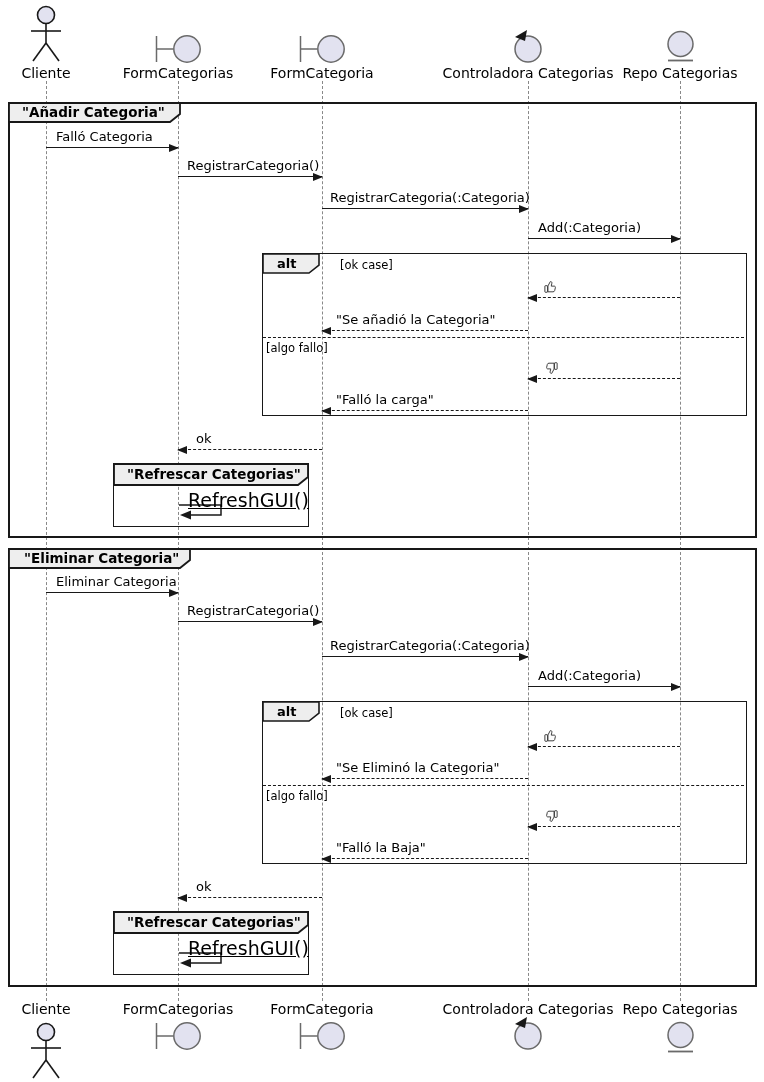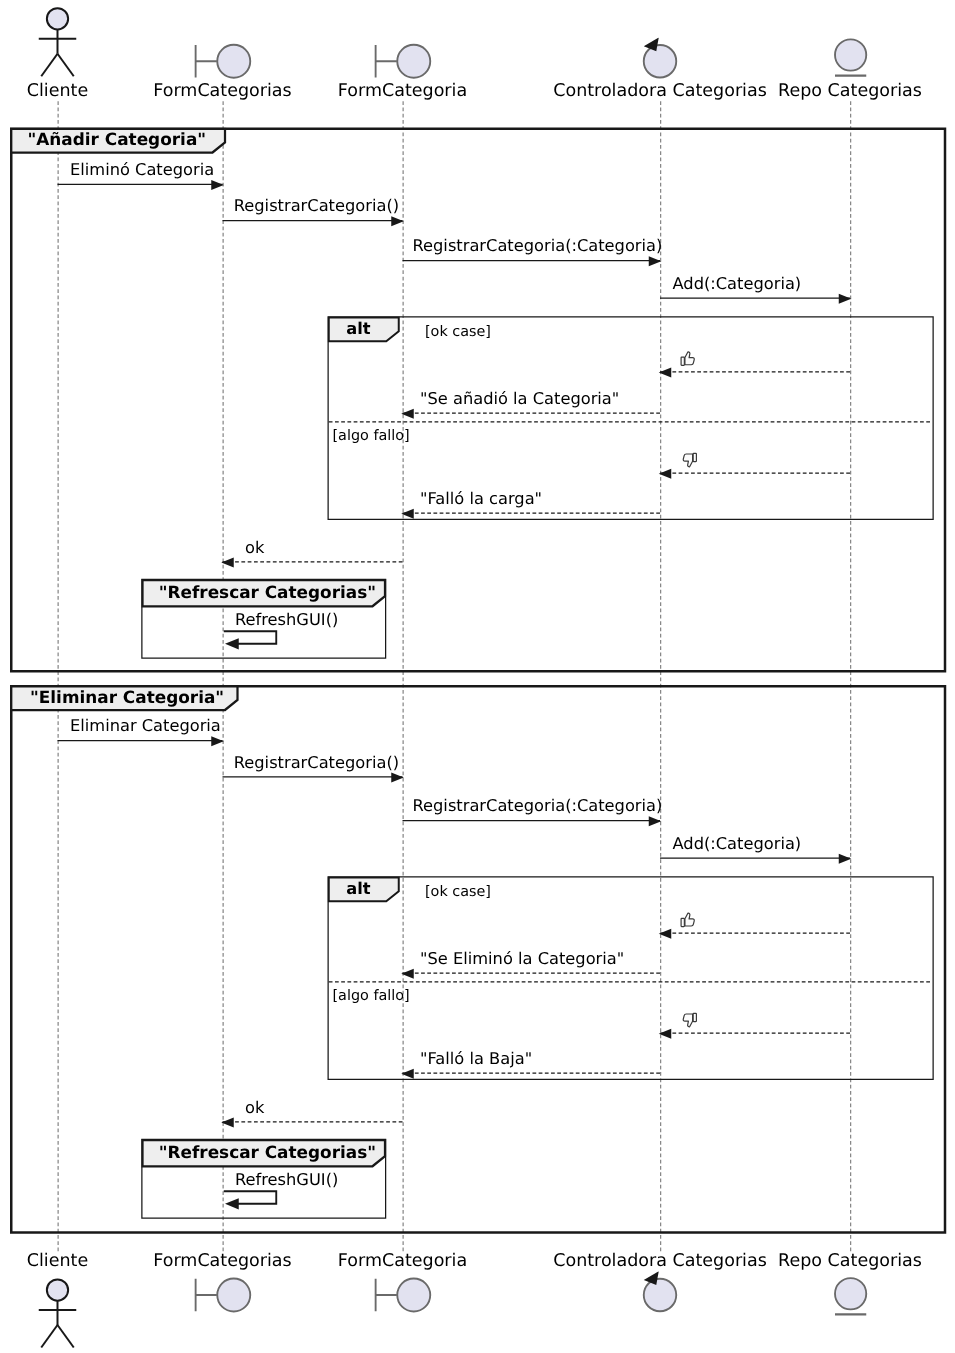--- a/index.html
+++ b/index.html
@@ -18,21 +18,21 @@
   .msg.dashed { border-bottom:1.2px dashed #181818; }
   .msg .lbl { position:absolute; bottom:3px; white-space:nowrap; }
   .arr { position:absolute; width:0; height:0; border:solid transparent; bottom:-5px; }
   .arr.r { right:-1px; border-width:4.5px 0 4.5px 10px; border-left-color:#181818; }
   .arr.l { left:-1px; border-width:4.5px 10px 4.5px 0; border-right-color:#181818; }
   .altframe { position:absolute; border:1.6px solid #181818; z-index:3; }
   .alt-kw { position:absolute; z-index:5; font-weight:bold; font-size:13px; }
   .guard { position:absolute; z-index:5; font-weight:normal; font-size:11.5px; white-space:nowrap; }
   .divider { position:absolute; border-top:1.2px dashed #181818; z-index:4; height:0; }
   .subtitle { position:absolute; z-index:5; font-weight:bold; font-size:13.5px; white-space:nowrap; }
-  .selfmsg { position:absolute; z-index:4; font-size:13px; white-space:nowrap; }
+  .selfmsg { position:absolute; z-index:4; font-size:19px; white-space:nowrap;text-decoration:underline; }
   .thumb { position:absolute; bottom:3px; left:16px; }
 </style>
 </head>
 <body>
 
 <div class="canvas">
 
   <div class="lifeline" style="left:46px;top:81px;height:920px"></div>
   <div class="lifeline" style="left:178px;top:81px;height:920px"></div>
   <div class="lifeline" style="left:322px;top:81px;height:920px"></div>
@@ -80,21 +80,21 @@
   </svg>
   <div class="plabel" style="left:680px;top:65px">Repo Categorias</div>
 
   <div class="frame" style="left:8px;top:102px;width:745px;height:432px"></div>
   <svg class="pent" style="left:8px;top:102px" width="174" height="22">
     <path d="M1 1 H172 V12 L162 20 H1 Z" fill="#EEEEEE" stroke="#181818" stroke-width="1.8"></path>
   </svg>
   <div class="ftitle" style="left:22px;top:104px">"Añadir Categoria"</div>
 
   <div class="msg" style="left:46px;top:129px;width:132px">
-    <span class="lbl" style="left:10px">Eliminó Categoria</span>
+    <span class="lbl" style="left:10px">Falló Categoria</span>
     <span class="arr r"></span>
   </div>
   <div class="msg" style="left:178px;top:158px;width:144px">
     <span class="lbl" style="left:9px">RegistrarCategoria()</span>
     <span class="arr r"></span>
   </div>
   <div class="msg" style="left:322px;top:190px;width:206px">
     <span class="lbl" style="left:8px">RegistrarCategoria(:Categoria)</span>
     <span class="arr r"></span>
   </div>

